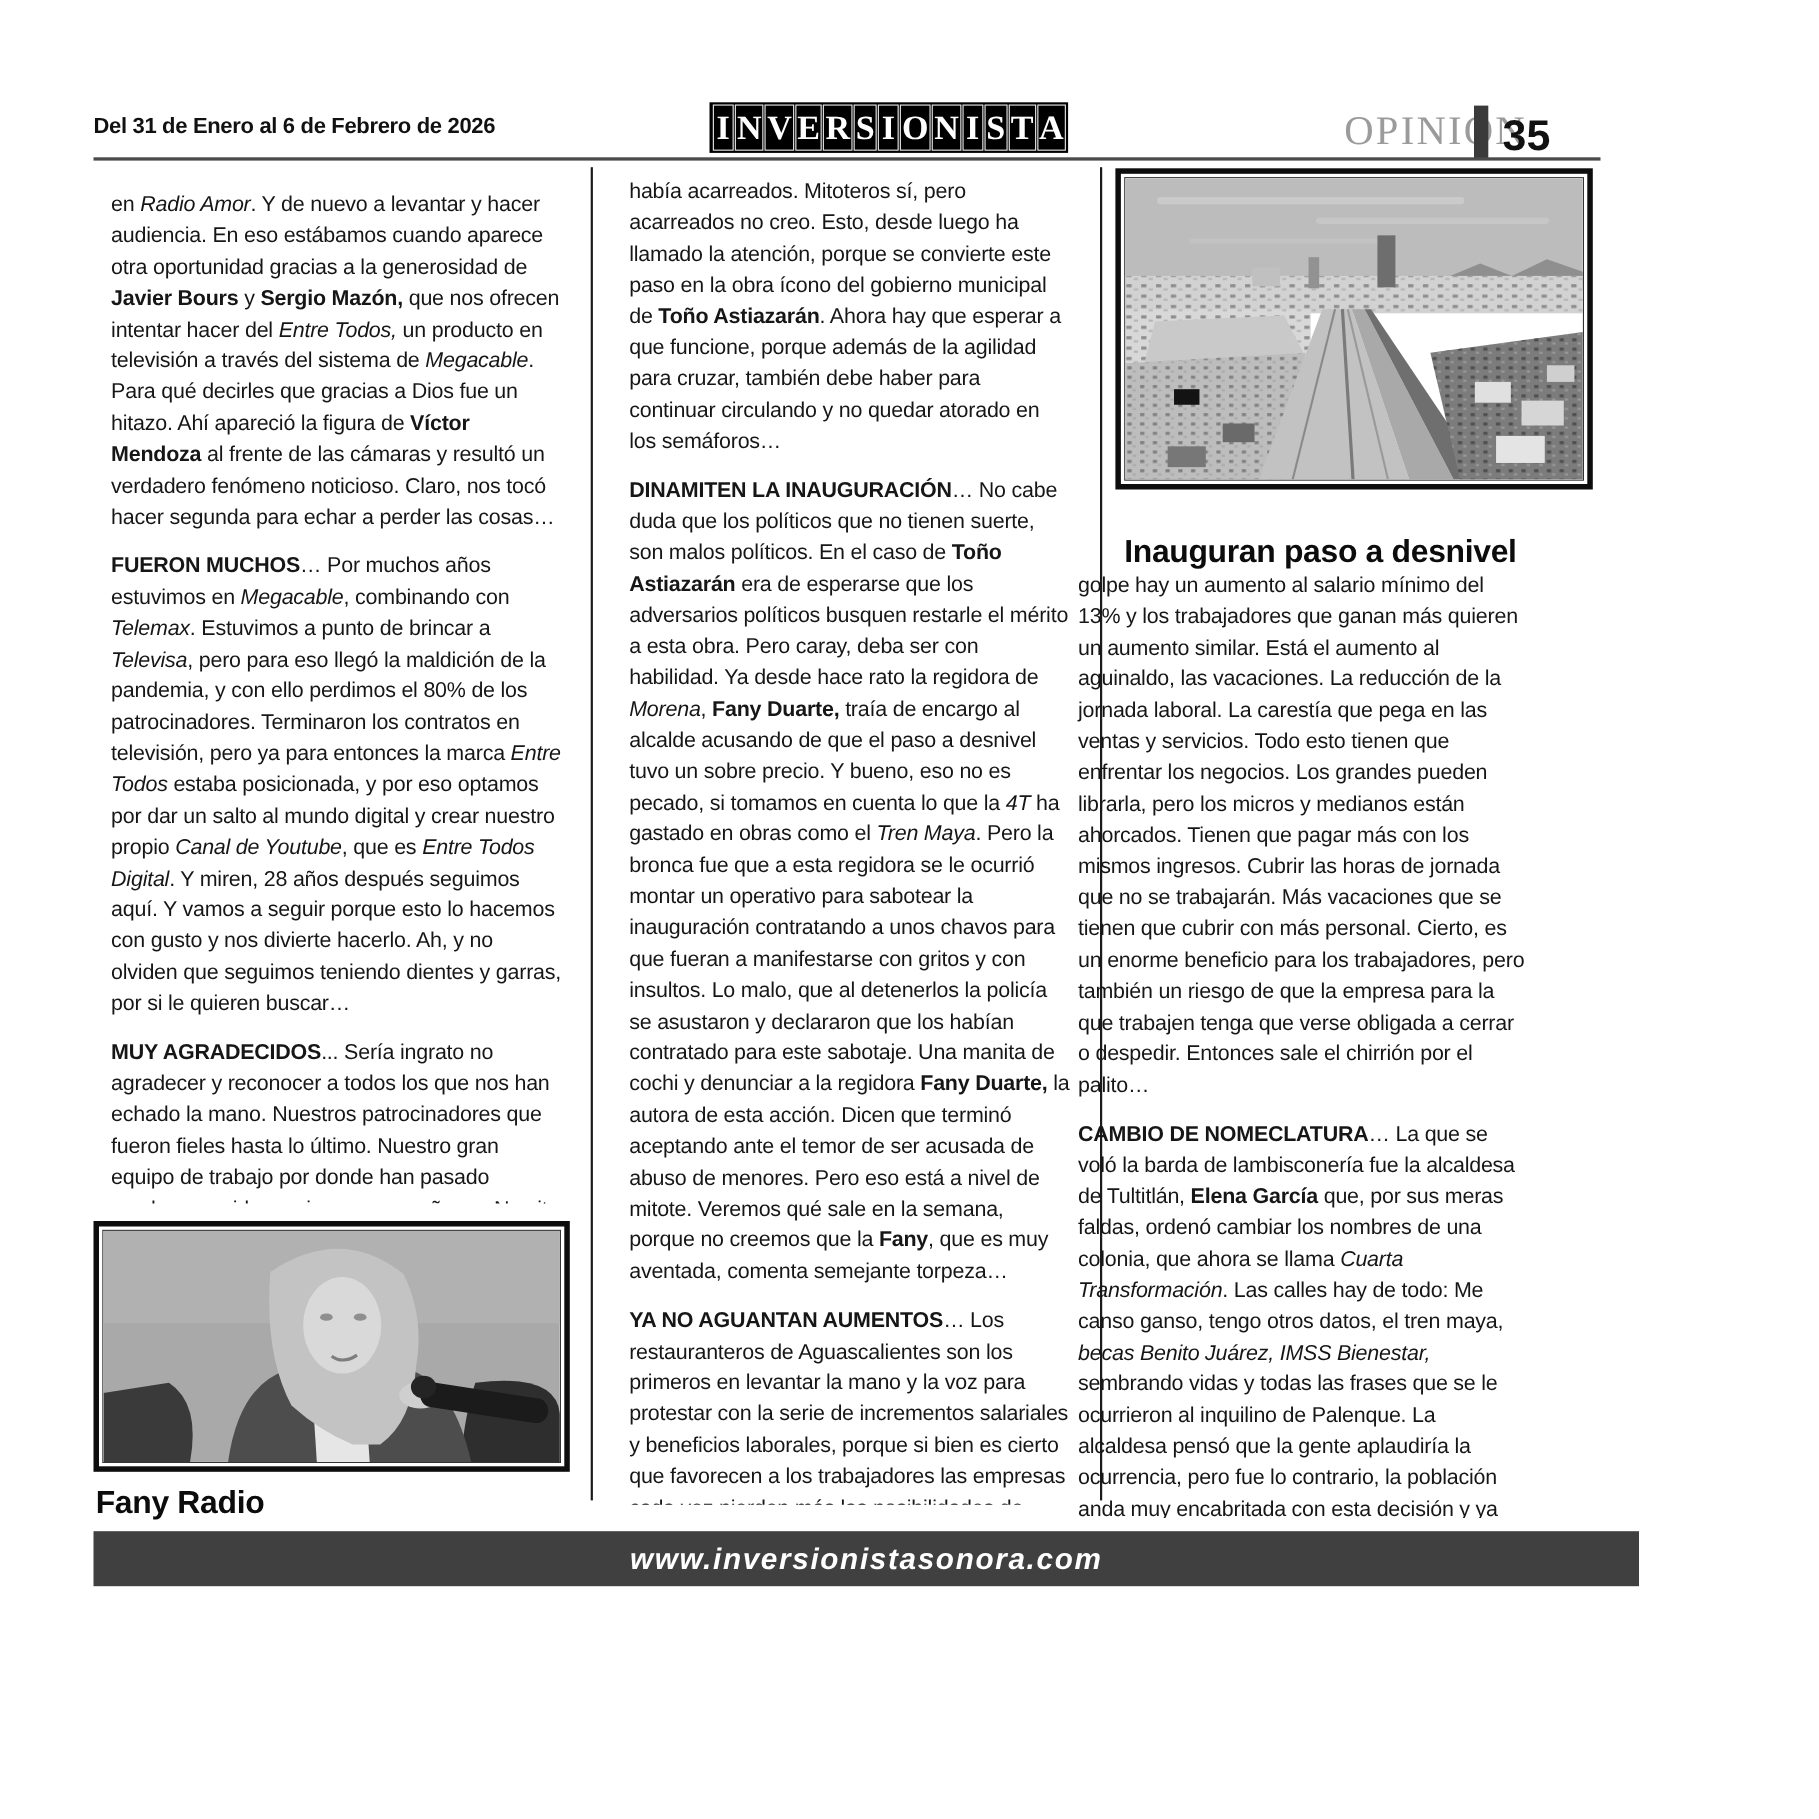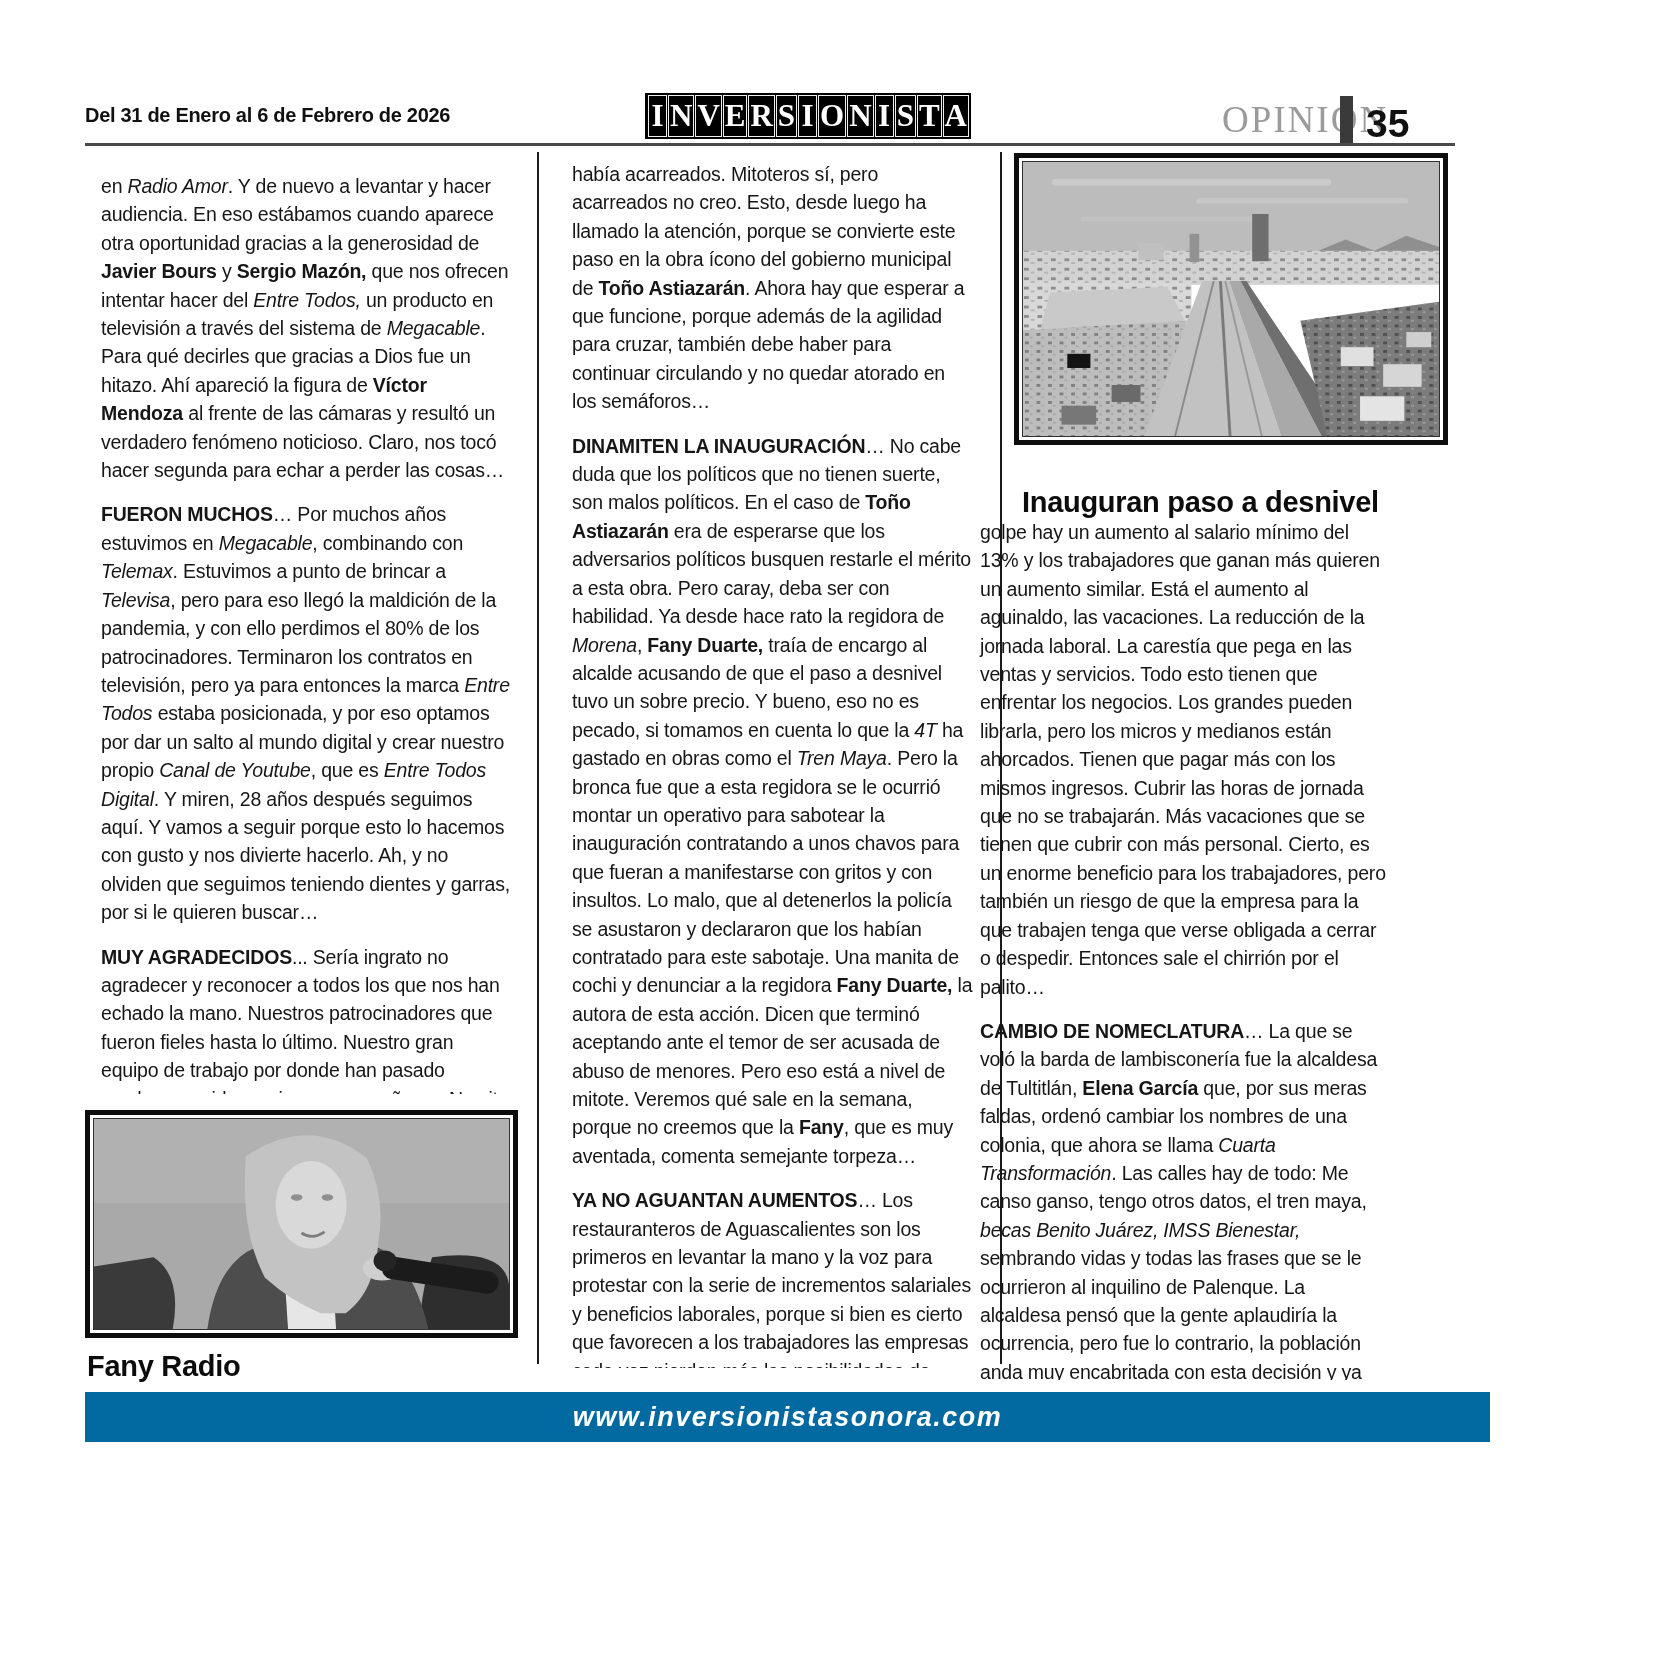--- a/index.html
+++ b/index.html
@@ -49,21 +49,21 @@
   }
   .photo-inner{border:1px solid #333;width:100%;height:100%;box-sizing:border-box;overflow:hidden;}
   .photo-inner svg{display:block;width:100%;height:100%;}
   #fany-photo{left:85px;top:1110px;width:433px;height:228px;}
   #aerial-photo{left:1014px;top:153px;width:434px;height:292px;}
   .caption{font-weight:bold;font-size:29px;letter-spacing:-0.3px;color:#0c0c0c;}
   #fany-caption{left:87px;top:1350px;}
   #aerial-caption{left:1022px;top:455px;margin-top:31px;}
   
   #footer-bar{
-    left:85px;top:1392px;width:1405px;height:50px;background:#0369a1;
+    left:85px;top:1392px;width:1405px;height:50px;background:#404040;
     display:flex;align-items:center;justify-content:center;
   }
   #footer-url{
     color:#ffffff;font-weight:bold;font-style:italic;font-size:27px;letter-spacing:1.5px;
   }
 </style>
 </head>
 <body>
 
 <div class="abs date">Del 31 de Enero al 6 de Febrero de 2026</div>

